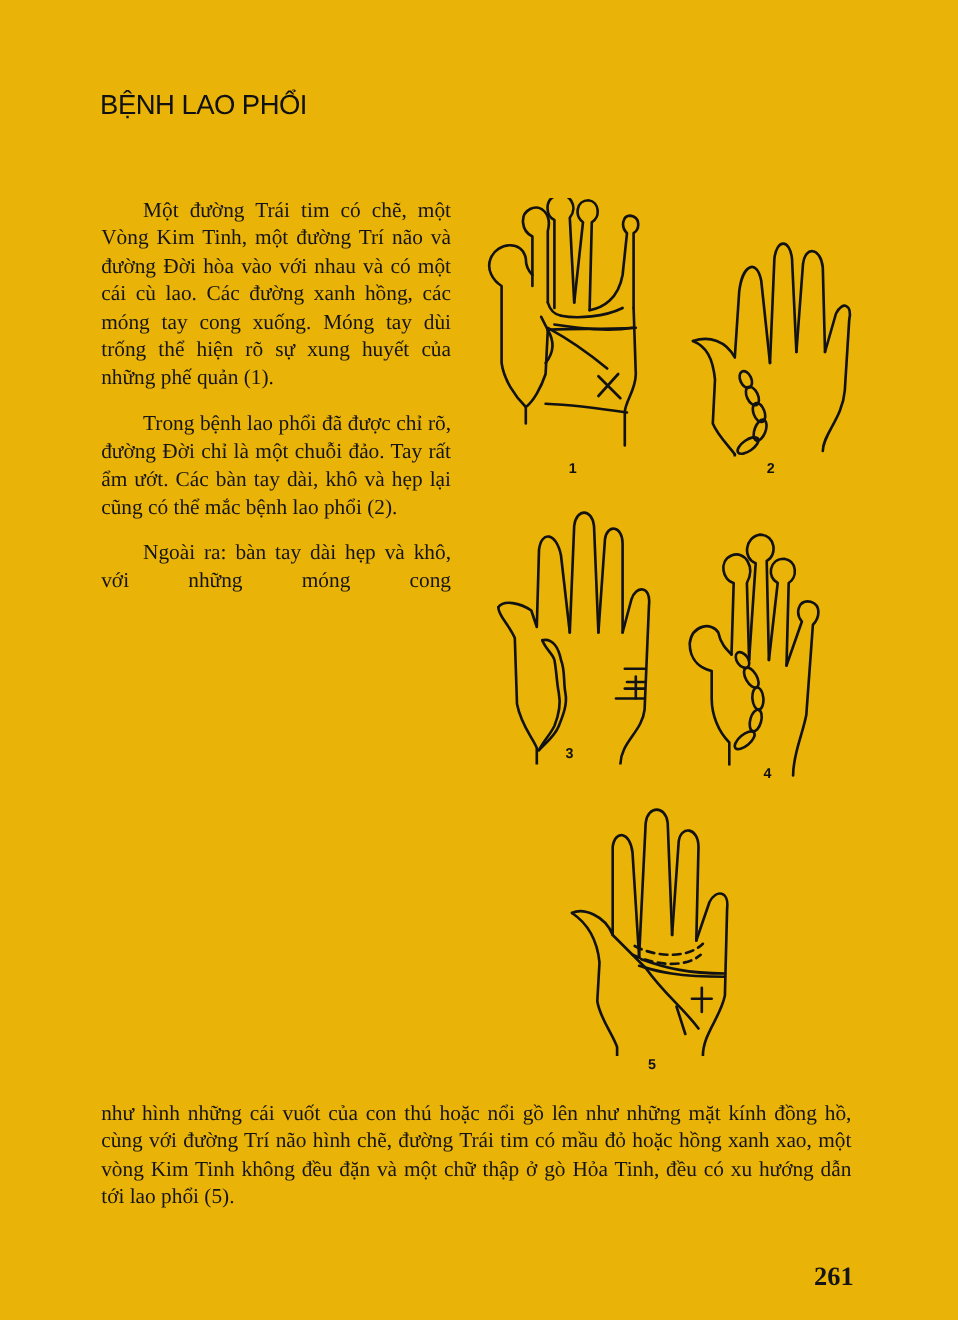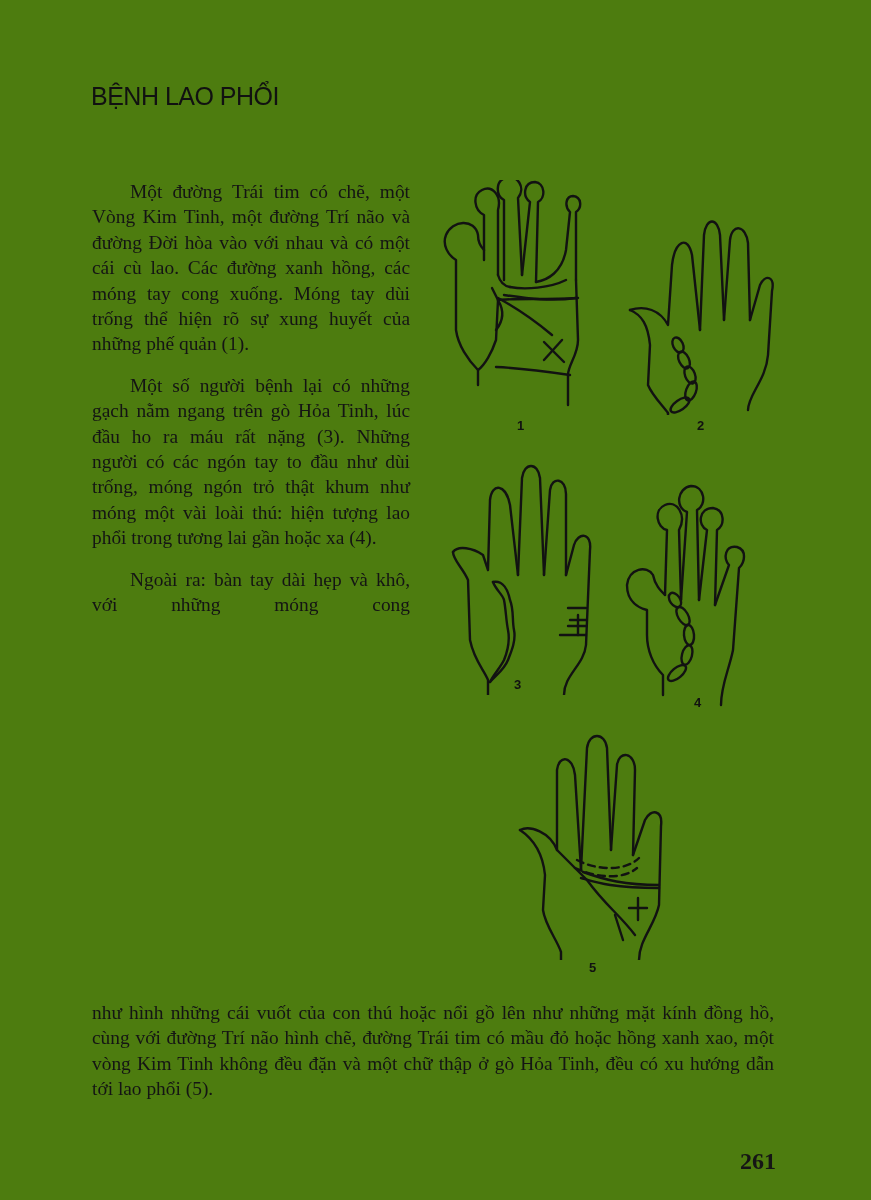--- a/index.html
+++ b/index.html
@@ -1,17 +1,17 @@
 <!DOCTYPE html>
 <html><head>
   <meta charset="utf-8">
   <style>
     html, body { margin: 0; padding: 0; background: #ffffff; }
     body { width: 871px; height: 1200px; position: relative; overflow: hidden; color: #161616; }
-    .page { position: absolute; left: 0; top: 0; width: 871px; height: 1200px; background: #4d7c0f; }
+    .page { position: absolute; left: 0; top: 0; width: 871px; height: 1200px; background: #eab308; }
     .title { position: absolute; left: 91px; top: 82px; font-family: "Liberation Sans", "DejaVu Sans", sans-serif; font-size: 25px; letter-spacing: -0.5px; color: #111; margin: 0; font-weight: normal; }
     .body-text { font-family: "Liberation Serif", "DejaVu Serif", serif; font-size: 19.4px; line-height: 25.4px; color: #141414; }
     .intro { position: absolute; left: 130px; top: 130px; white-space: nowrap; }
     .col { position: absolute; left: 92px; top: 163px; width: 318px; text-align: justify; }
     .col p { margin: 16px 0 8px 0; text-indent: 38px; }
     .full { position: absolute; left: 92px; top: 1000px; width: 682px; text-align: justify; }
     .full p { margin: 0; text-indent: 0; }
     .figure { position: absolute; }
     .figure svg { display: block; }
     .fig-label { position: absolute; font-family: "Liberation Sans", "DejaVu Sans", sans-serif; font-weight: bold; font-size: 13px; color: #111; }
@@ -21,21 +21,21 @@
 </head>
 <body>
 
 <div class="page">
 
   <h1 class="title">BỆNH LAO PHỔI</h1>
 
 
   <div class="body-text col">
     <p>Một đường Trái tim có chẽ, một Vòng Kim Tinh, một đường Trí não và đường Đời hòa vào với nhau và có một cái cù lao. Các đường xanh hồng, các móng tay cong xuống. Móng tay dùi trống thể hiện rõ sự xung huyết của những phế quản (1).</p>
-    <p>Một số người bệnh lại có những gạch nằm ngang trên gò Hỏa Tinh, lúc đầu ho ra máu rất nặng (3). Những người có các ngón tay to đầu như dùi trống, móng ngón trỏ thật khum như móng một vài loài thú: hiện tượng lao phổi trong tương lai gần hoặc xa (4).</p>
+    <p>Trong bệnh lao phổi đã được chỉ rõ, đường Đời chỉ là một chuỗi đảo. Tay rất ẩm ướt. Các bàn tay dài, khô và hẹp lại cũng có thể mắc bệnh lao phổi (2).</p>
     <p style="text-align:justify;text-align-last:justify;">Ngoài ra: bàn tay dài hẹp và khô, với những móng cong</p>
   </div>
 
   <div class="body-text full">
     <p>như hình những cái vuốt của con thú hoặc nổi gồ lên như những mặt kính đồng hồ, cùng với đường Trí não hình chẽ, đường Trái tim có mầu đỏ hoặc hồng xanh xao, một vòng Kim Tinh không đều đặn và một chữ thập ở gò Hỏa Tinh, đều có xu hướng dẫn tới lao phổi (5).</p>
   </div>
 
   <div class="figure" style="left:440px;top:180px;">
     <svg width="160" height="230" viewBox="0 0 160 230">
 

